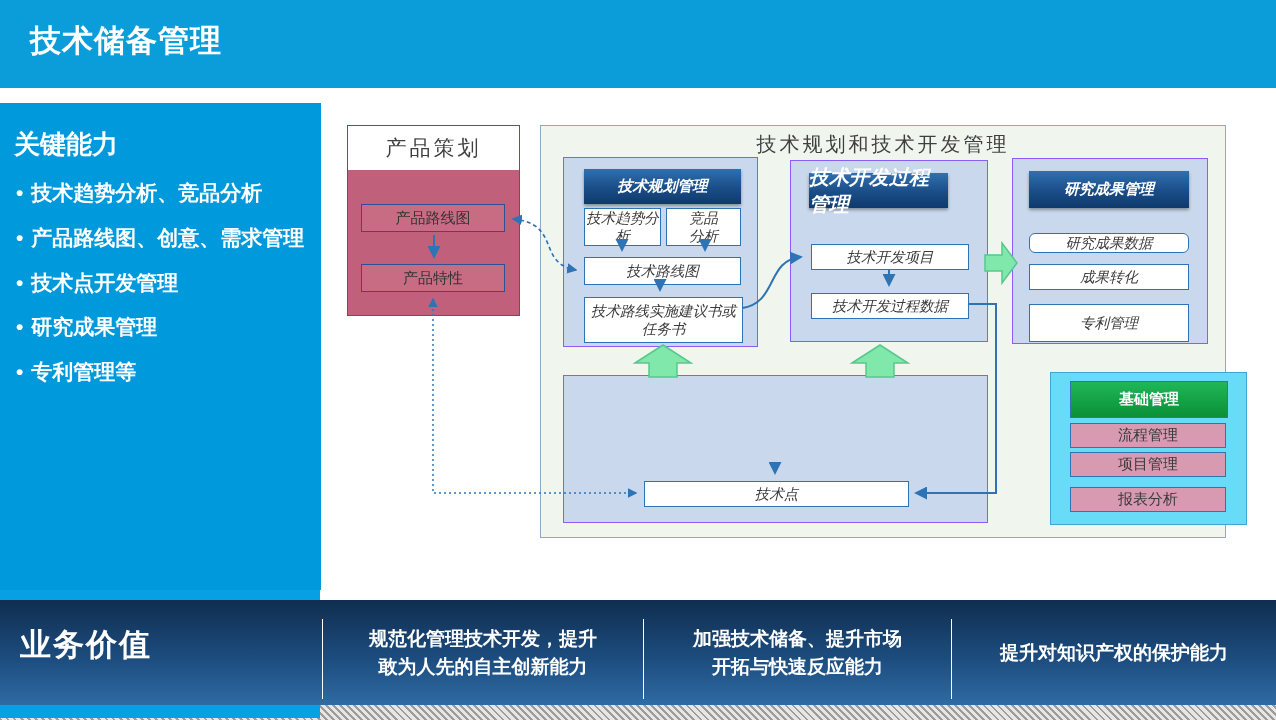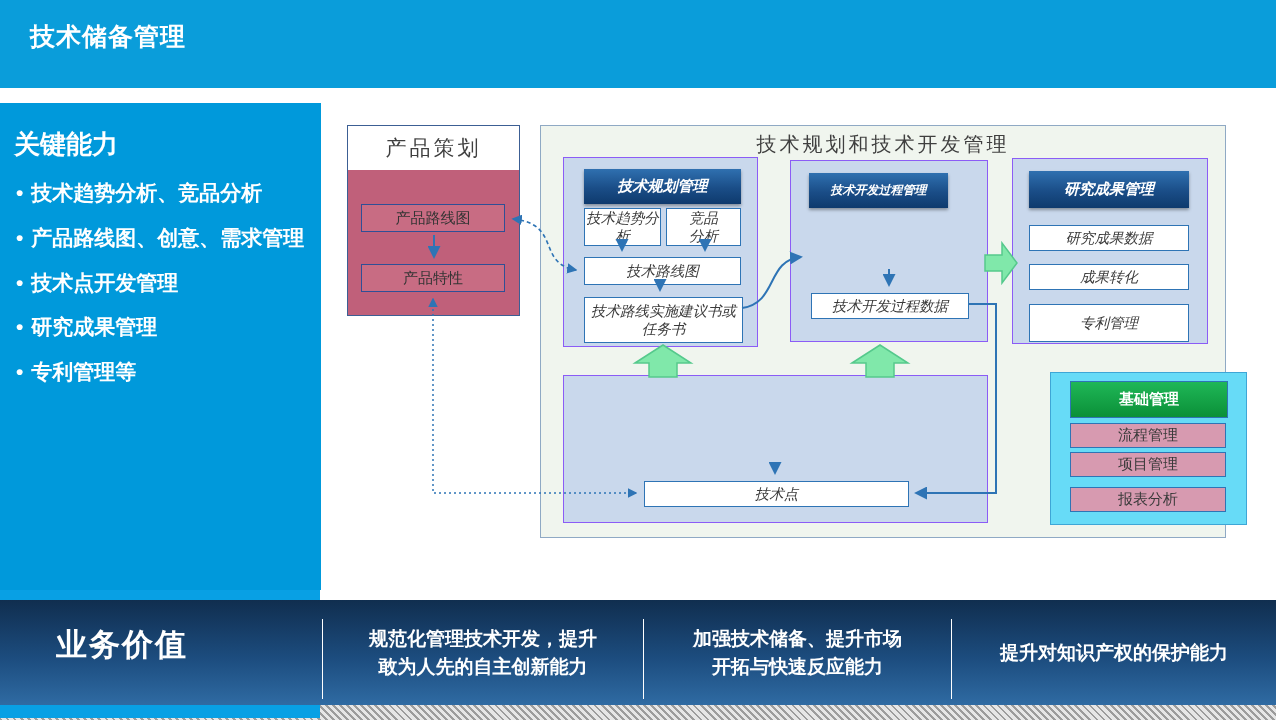--- a/index.html
+++ b/index.html
@@ -3,21 +3,21 @@
 <meta charset="utf-8">
 <style>
   html,body{margin:0;padding:0;}
   body{
     width:1276px;height:720px;position:relative;overflow:hidden;
     background:#ffffff;font-family:"Liberation Sans","DejaVu Sans",sans-serif;
   }
   .abs{position:absolute;}
   
   .header-bar{left:0;top:0;width:1276px;height:88px;background:#0a9dda;}
-  .page-title{left:30px;top:20px;color:#fff;font-size:25px;font-weight:bold;letter-spacing:1px;}
+  .page-title{left:30px;top:20px;color:#fff;font-size:31px;font-weight:bold;letter-spacing:1px;}
   
   .sidebar{left:0;top:103px;width:321px;height:487px;background:#0099db;color:#fff;box-sizing:border-box;padding:24px 12px 0 14px;}
   .sidebar-heading{font-size:26px;font-weight:bold;margin-bottom:16px;}
   .bullet-item{display:flex;font-size:21px;line-height:1.42;margin-bottom:15px;font-weight:600;}
   .bullet-dot{margin:0 8px 0 2px;}
   
   .product-box{left:347px;top:125px;width:173px;height:191px;border:1.5px solid #3c5f94;box-sizing:border-box;background:#c0607a;}
   .product-header{left:0;top:0;width:100%;height:44px;background:#fff;display:flex;align-items:center;justify-content:center;
     font-family:"Liberation Serif","DejaVu Serif",serif;font-size:21px;color:#3f3f3f;letter-spacing:3px;}
   .product-inner{width:144px;height:28px;left:13px;background:#c86c83;border:1.5px solid #2f4f96;box-sizing:border-box;
@@ -36,21 +36,21 @@
   .green-hdr{background:linear-gradient(180deg,#1fb757,#0b9038);border:1px solid #2e74b5;box-sizing:border-box;color:#fff;
     display:flex;align-items:center;justify-content:center;font-size:15px;font-weight:600;}
   .pinkbox{background:#d79ab0;border:1px solid #2e74b5;box-sizing:border-box;display:flex;align-items:center;justify-content:center;
     font-size:15px;color:#3a3a3a;}
   
   .strip{background:#08a0e4;}
   .footer-bar{left:0;top:600px;width:1276px;height:105px;background:linear-gradient(180deg,#102e4f 0%,#1c4c7e 55%,#2f6ba3 100%);}
   .hatch{left:0;top:705px;width:1276px;height:15px;
     background:repeating-linear-gradient(45deg,#9c9c9c 0 2px,#e6e6e6 2px 5px);}
   .footer-label{left:0;top:600px;width:322px;height:90px;display:flex;align-items:center;color:#fff;
-    font-size:31px;font-weight:bold;padding-left:56px;box-sizing:border-box;letter-spacing:2px;}
+    font-size:31px;font-weight:bold;padding-left:20px;box-sizing:border-box;letter-spacing:2px;}
   .footer-col{top:600px;height:105px;display:flex;align-items:center;justify-content:center;text-align:center;
     color:#fff;font-size:19px;font-weight:bold;line-height:1.45;}
   .vdiv{width:1px;background:#fff;top:619px;height:80px;}
   svg.overlay{position:absolute;left:0;top:0;width:1276px;height:720px;pointer-events:none;}
 </style>
 </head>
 <body>
 
 <div class="abs header-bar">
   <div class="abs page-title">技术储备管理</div>
@@ -94,27 +94,28 @@
   <div class="abs gbox prelines" style="left:20px;top:50px;width:77px;height:38px;">技术趋势分
 析</div>
   <div class="abs gbox prelines" style="left:102px;top:50px;width:75px;height:38px;">竞品
 分析</div>
   <div class="abs gbox" style="left:20px;top:99px;width:157px;height:28px;">技术路线图</div>
   <div class="abs gbox prelines" style="left:20px;top:139px;width:159px;height:46px;">技术路线实施建议书或
 任务书</div>
 </div>
 
 <div class="abs panel" style="left:790px;top:160px;width:198px;height:182px;">
-  <div class="abs dkhdr" style="left:18px;top:12px;width:139px;height:35px;font-size:12px;">技术开发过程管理</div>
+  <div class="abs dkhdr" style="left:18px;top:12px;width:139px;height:35px;font-size:20px;">技术开发过程管理</div>
+  <div class="abs gbox" style="left:20px;top:83px;width:158px;height:26px;">技术开发项目</div>
   <div class="abs gbox" style="left:20px;top:132px;width:158px;height:26px;">技术开发过程数据</div>
 </div>
 
 <div class="abs panel" style="left:1012px;top:158px;width:196px;height:186px;">
   <div class="abs dkhdr" style="left:16px;top:12px;width:160px;height:37px;">研究成果管理</div>
-  <div class="abs gbox" style="left:16px;top:66px;width:160px;height:26px;">研究成果数据</div>
+  <div class="abs gbox" style="left:16px;top:74px;width:160px;height:20px;border-radius:6px;">研究成果数据</div>
   <div class="abs gbox" style="left:16px;top:105px;width:160px;height:26px;">成果转化</div>
   <div class="abs gbox" style="left:16px;top:145px;width:160px;height:38px;">专利管理</div>
 </div>
 
 <div class="abs panel" style="left:563px;top:375px;width:425px;height:148px;">
   <div class="abs gbox" style="left:80px;top:105px;width:265px;height:26px;">技术点</div>
 </div>
 
 <div class="abs cyan-panel" style="left:1050px;top:372px;width:197px;height:153px;">
   <div class="abs green-hdr" style="left:19px;top:8px;width:158px;height:37px;">基础管理</div>

